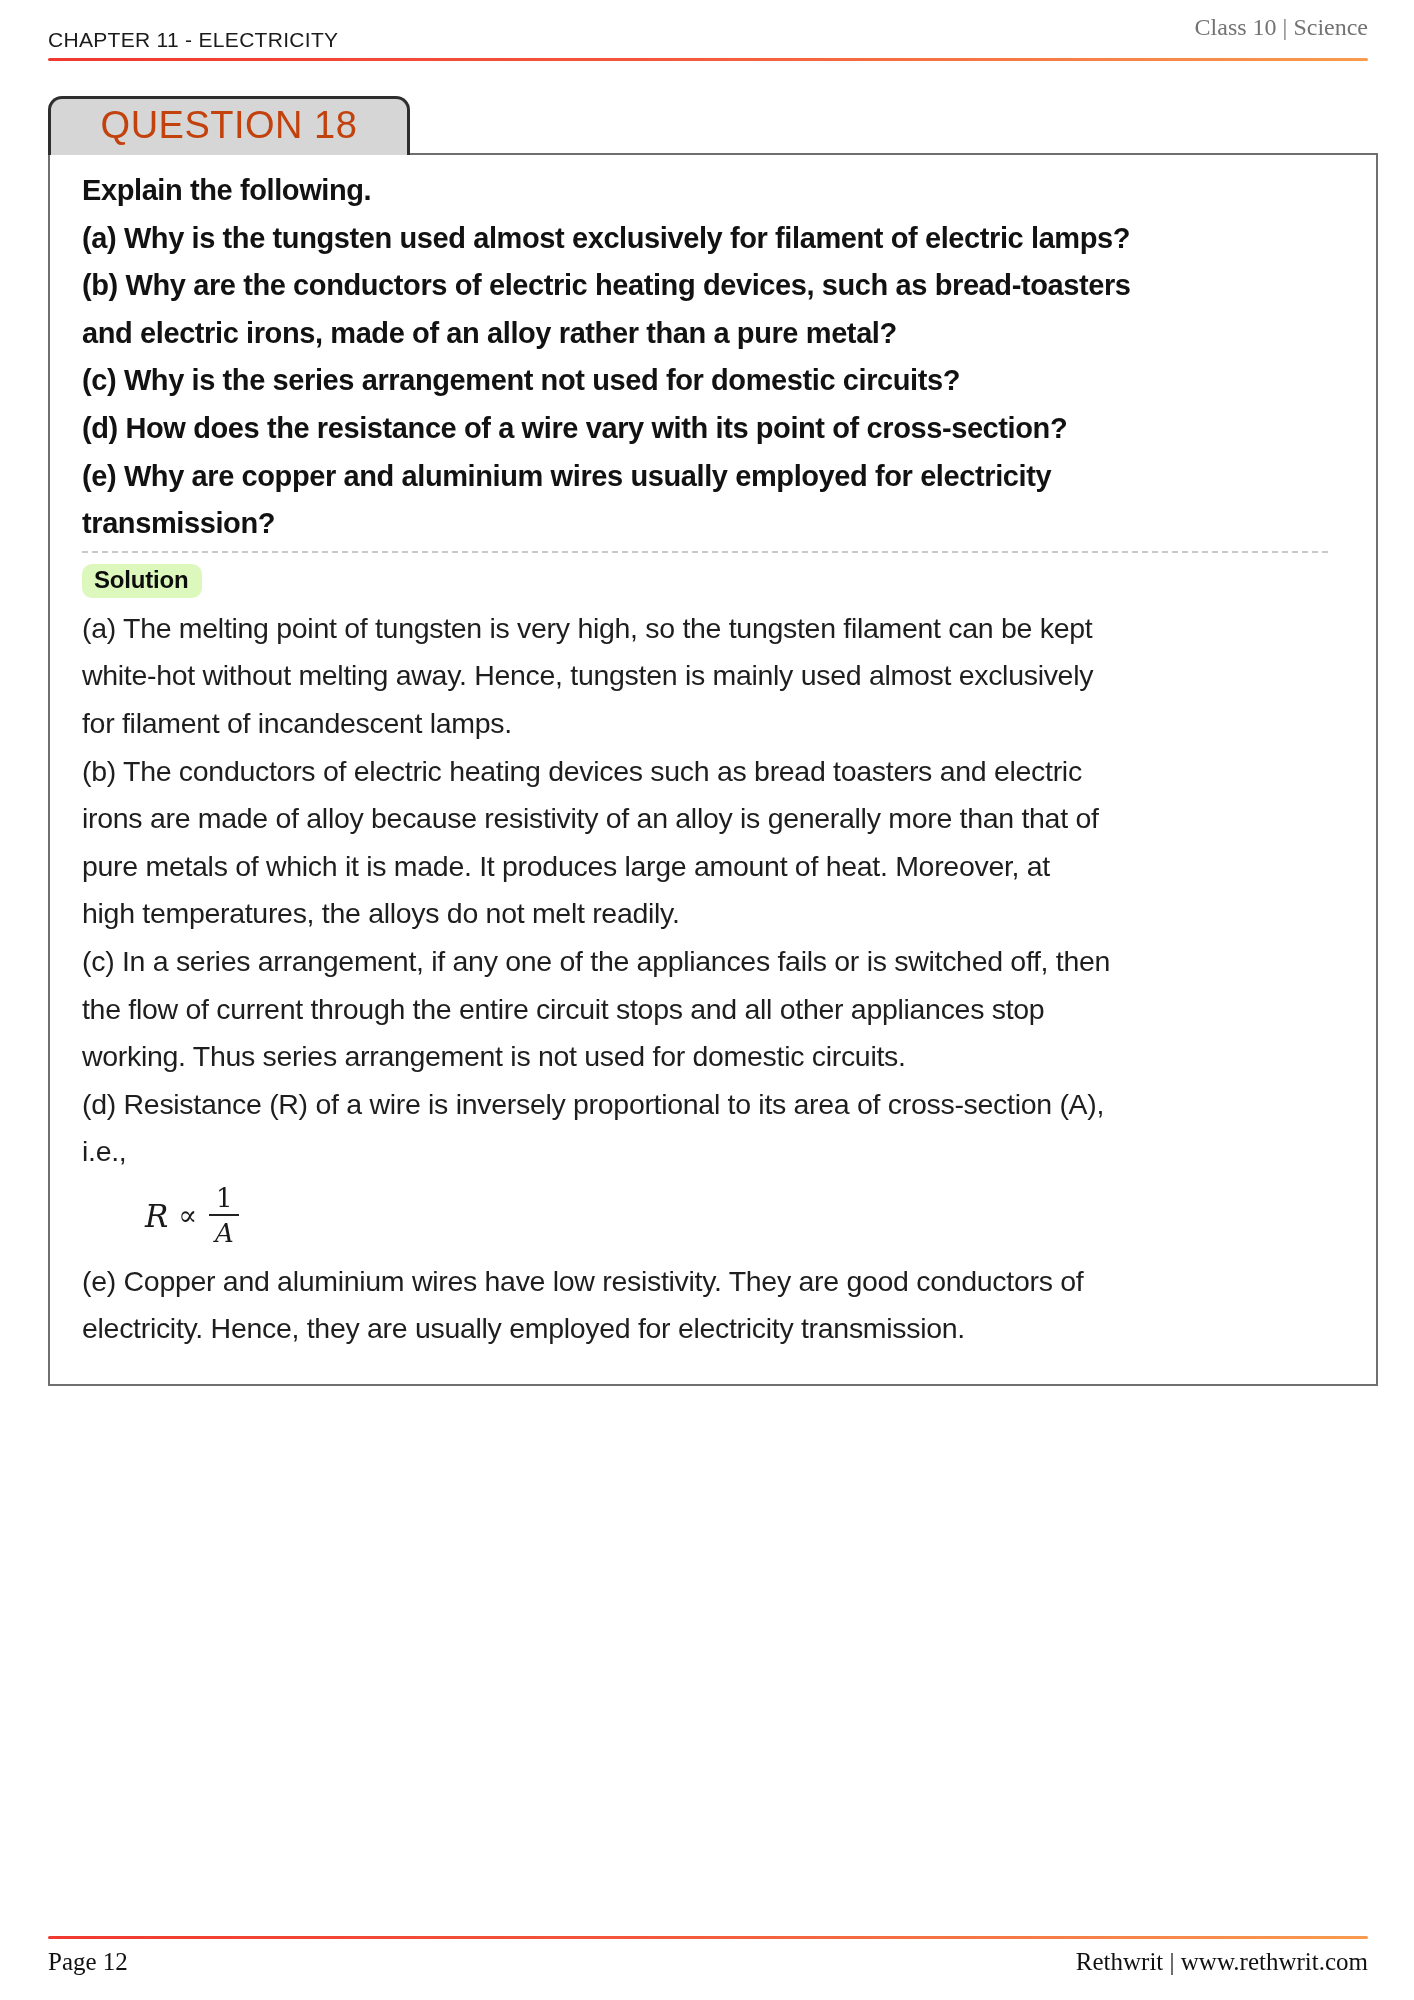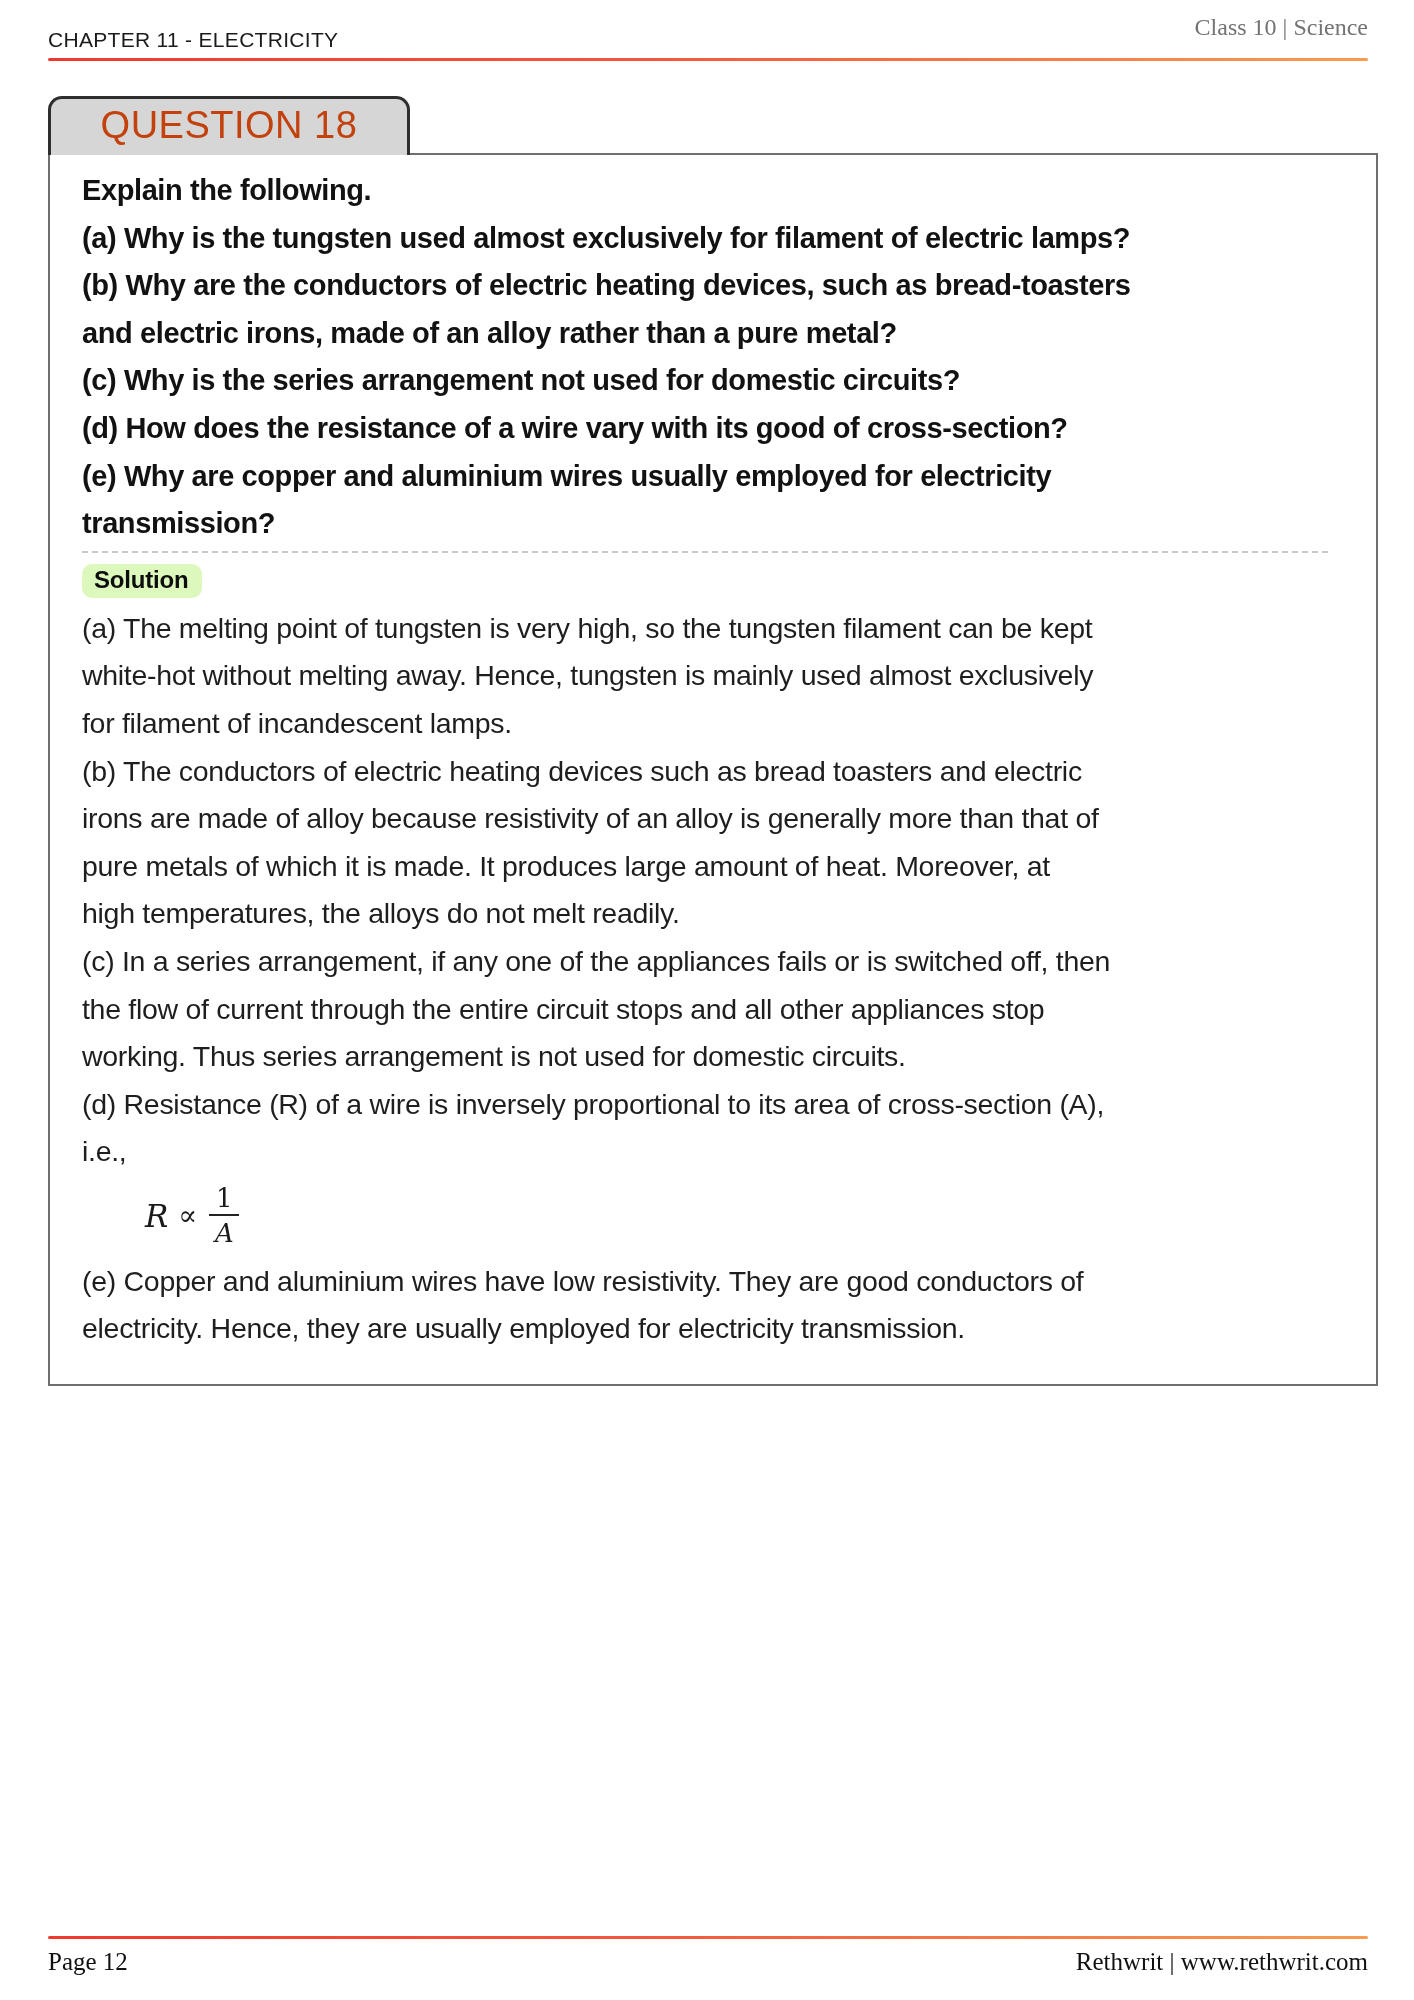--- a/index.html
+++ b/index.html
@@ -107,21 +107,21 @@
   </div>
 
   <div class="q-box">
 
     <div class="q-lines">
         <div class="qline">Explain the following.</div>
         <div class="qline">(a) Why is the tungsten used almost exclusively for filament of electric lamps?</div>
         <div class="qline">(b) Why are the conductors of electric heating devices, such as bread-toasters</div>
         <div class="qline">and electric irons, made of an alloy rather than a pure metal?</div>
         <div class="qline">(c) Why is the series arrangement not used for domestic circuits?</div>
-        <div class="qline">(d) How does the resistance of a wire vary with its good of cross-section?</div>
+        <div class="qline">(d) How does the resistance of a wire vary with its point of cross-section?</div>
         <div class="qline">(e) Why are copper and aluminium wires usually employed for electricity</div>
         <div class="qline">transmission?</div>
       </div>
 
     <div class="dashed-divider"></div>
 
     <div class="solution-badge">Solution</div>
 
     <div class="s-lines">
         <div class="sline">(a) The melting point of tungsten is very high, so the tungsten filament can be kept</div>

